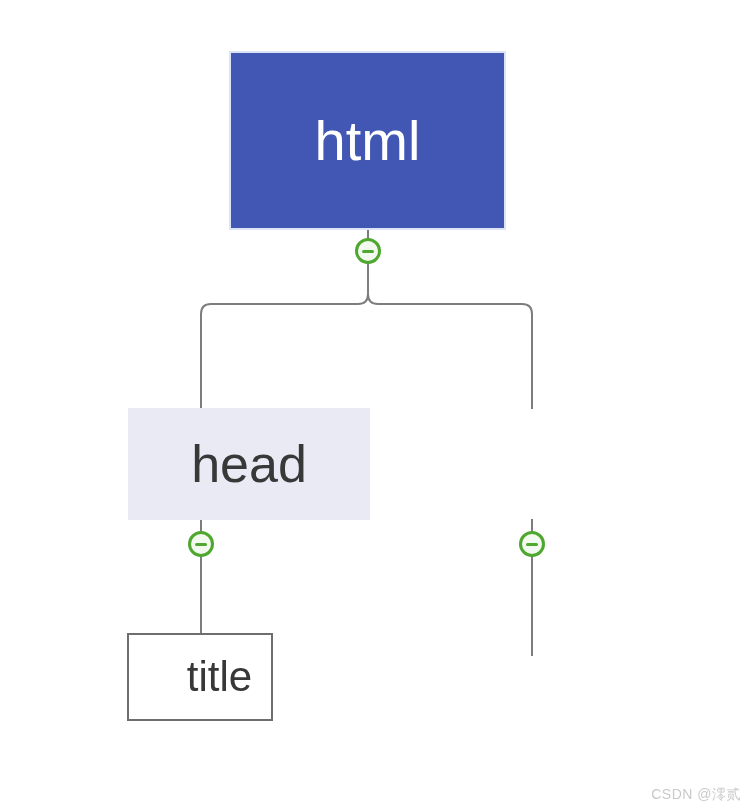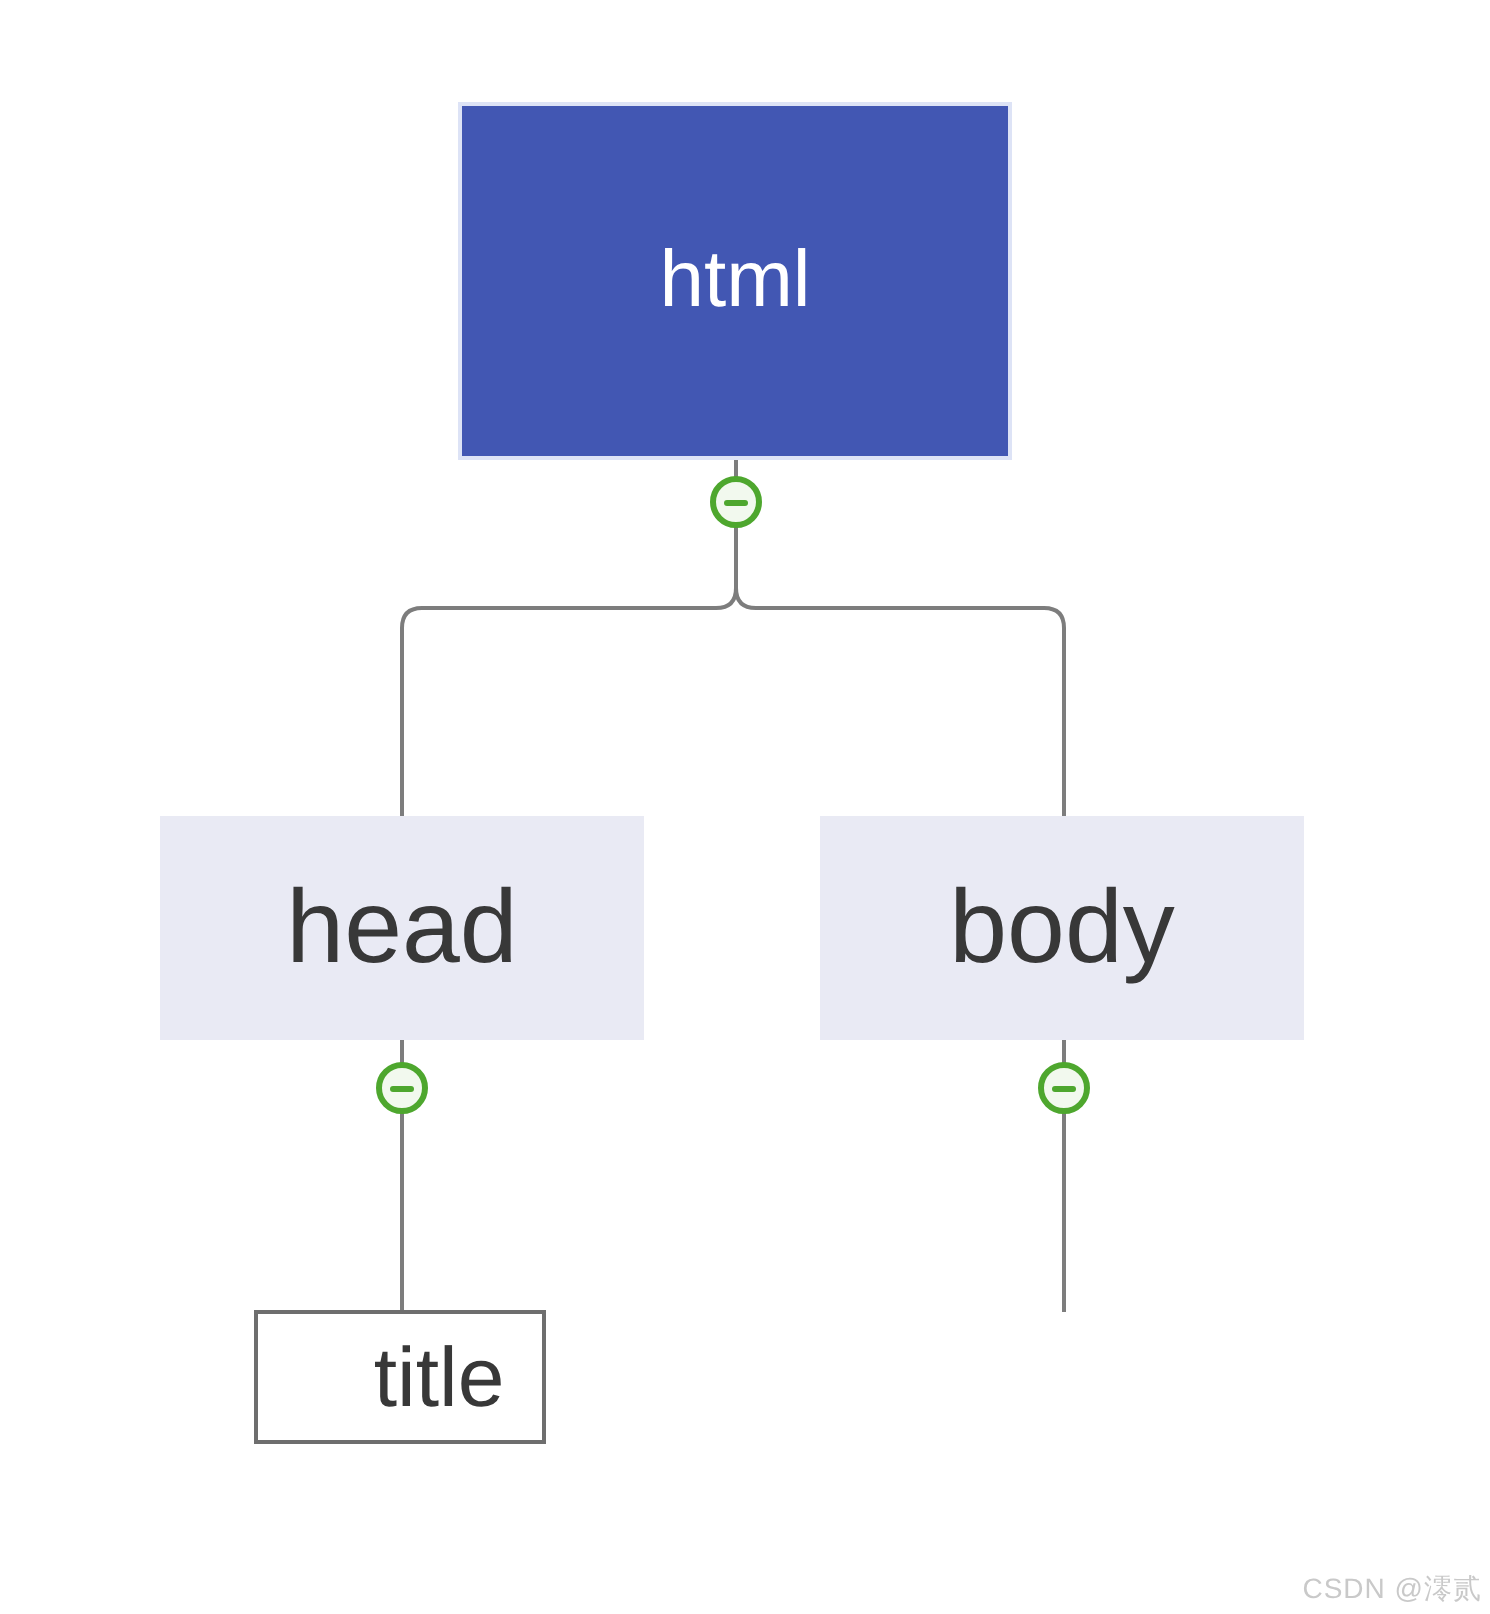--- a/index.html
+++ b/index.html
@@ -34,34 +34,35 @@
     color: var(--node-text, #383838);
     cursor: default;
     user-select: none;
   }
   .node-root {
     left: 229px; top: 51px;
     width: 277px; height: 179px;
     background: var(--root-bg, #4257b3);
     border: 2px solid var(--root-border, #dde3f6);
     color: var(--root-text, #ffffff);
-    font-size: 40px;
+    font-size: 56px;
   }
   .node-branch {
     background: var(--branch-bg, #e9eaf4);
     width: 242px; height: 112px;
     top: 408px;
     font-size: 52px;
+    margin-left: 48px;
   }
   .node-head { left: 80px; }
   .node-body { left: 410px; }
   .node-leaf {
     background: var(--leaf-bg, #ffffff);
     border: 2px solid var(--leaf-border, #6e6e6e);
-    top: 655px; height: 67px;
+    top: 633px; height: 88px;
     font-size: 42px;
     padding-left: 39px;
   }
   .node-title { left: 127px; width: 146px; }
   .node-other { left: 415px; width: 235px; }
   .collapse {
     position: absolute;
     width: 20px; height: 20px;
     border: 3px solid var(--collapse-ring, #4ea72e);
     border-radius: 50%;
@@ -101,23 +102,20 @@
   </svg>
 
   <div class="node node-root">
     <span>html</span>
   </div>
 
   <div class="node node-branch node-head">
     <span>head</span>
   </div>
 
-  <div class="node node-branch node-body">
-    <span>body</span>
-  </div>
 
   <div class="node node-leaf node-title">
     <span>title</span>
   </div>
 
 
   <div class="collapse collapse-root">
     <span class="minus-bar"></span>
   </div>
   <div class="collapse collapse-head">

